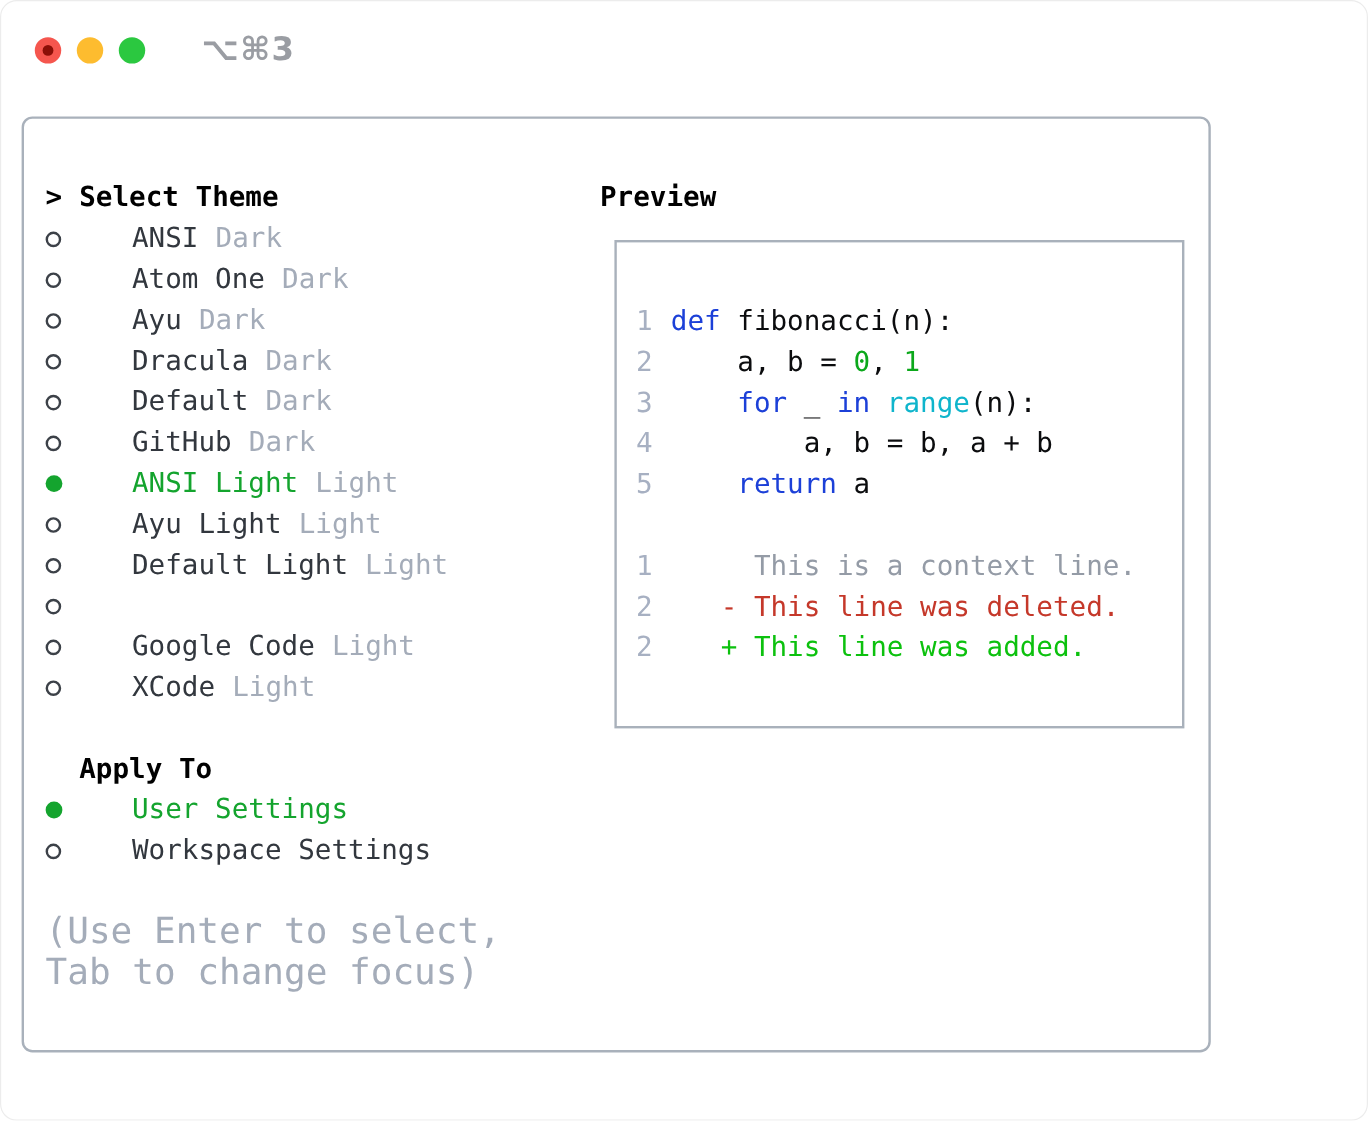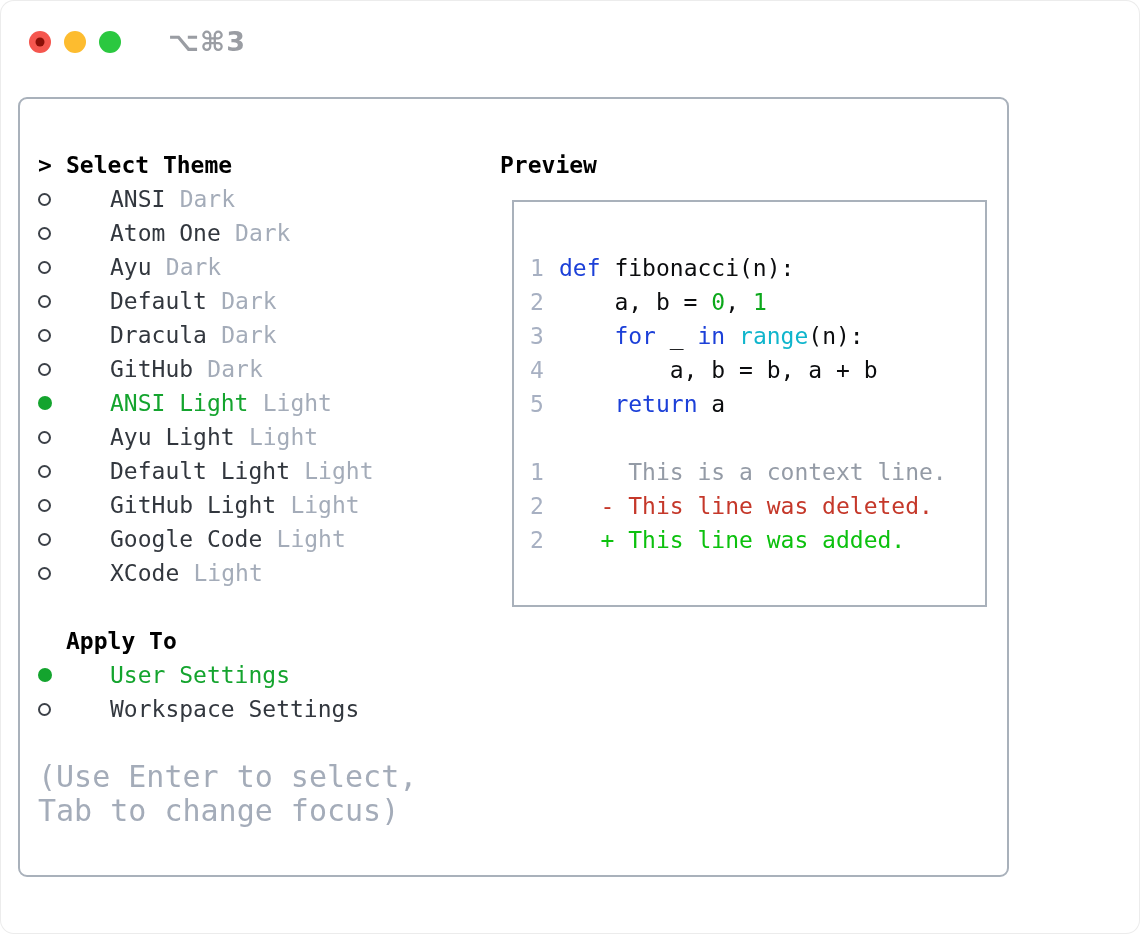--- a/index.html
+++ b/index.html
@@ -129,34 +129,34 @@
     <span class="marker">
       <span class="radio"></span>
     </span>
     <span class="opt-label"><span class="opt-name">Ayu</span><span class="opt-variant">Dark</span></span>
   </div>
 
   <div class="row option">
     <span class="marker">
       <span class="radio"></span>
     </span>
+    <span class="opt-label"><span class="opt-name">Dracula</span><span class="opt-variant">Dark</span></span>
+  </div>
+
+  <div class="row option">
+    <span class="marker">
+      <span class="radio"></span>
+    </span>
     <span class="opt-label"><span class="opt-name">Default</span><span class="opt-variant">Dark</span></span>
   </div>
 
   <div class="row option">
     <span class="marker">
       <span class="radio"></span>
     </span>
-    <span class="opt-label"><span class="opt-name">Dracula</span><span class="opt-variant">Dark</span></span>
-  </div>
-
-  <div class="row option">
-    <span class="marker">
-      <span class="radio"></span>
-    </span>
     <span class="opt-label"><span class="opt-name">GitHub</span><span class="opt-variant">Dark</span></span>
   </div>
 
   <div class="row option selected">
     <span class="marker">
       <span class="radio"></span>
     </span>
     <span class="opt-label"><span class="opt-name">ANSI Light</span><span class="opt-variant">Light</span></span>
   </div>
 
@@ -171,21 +171,20 @@
     <span class="marker">
       <span class="radio"></span>
     </span>
     <span class="opt-label"><span class="opt-name">Default Light</span><span class="opt-variant">Light</span></span>
   </div>
 
   <div class="row option">
     <span class="marker">
       <span class="radio"></span>
     </span>
-    <span class="opt-label"><span class="opt-name">GitHub Light</span><span class="opt-variant">Light</span></span>
   </div>
 
   <div class="row option">
     <span class="marker">
       <span class="radio"></span>
     </span>
     <span class="opt-label"><span class="opt-name">Google Code</span><span class="opt-variant">Light</span></span>
   </div>
 
   <div class="row option">

